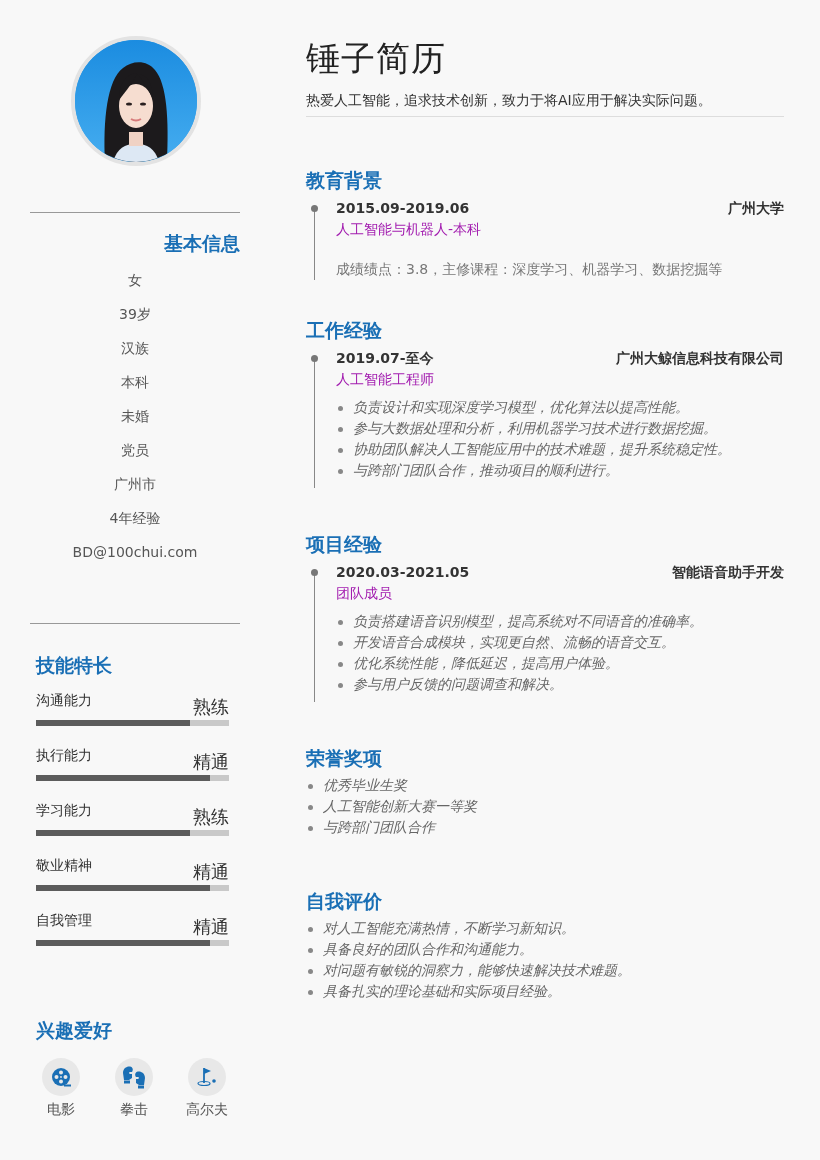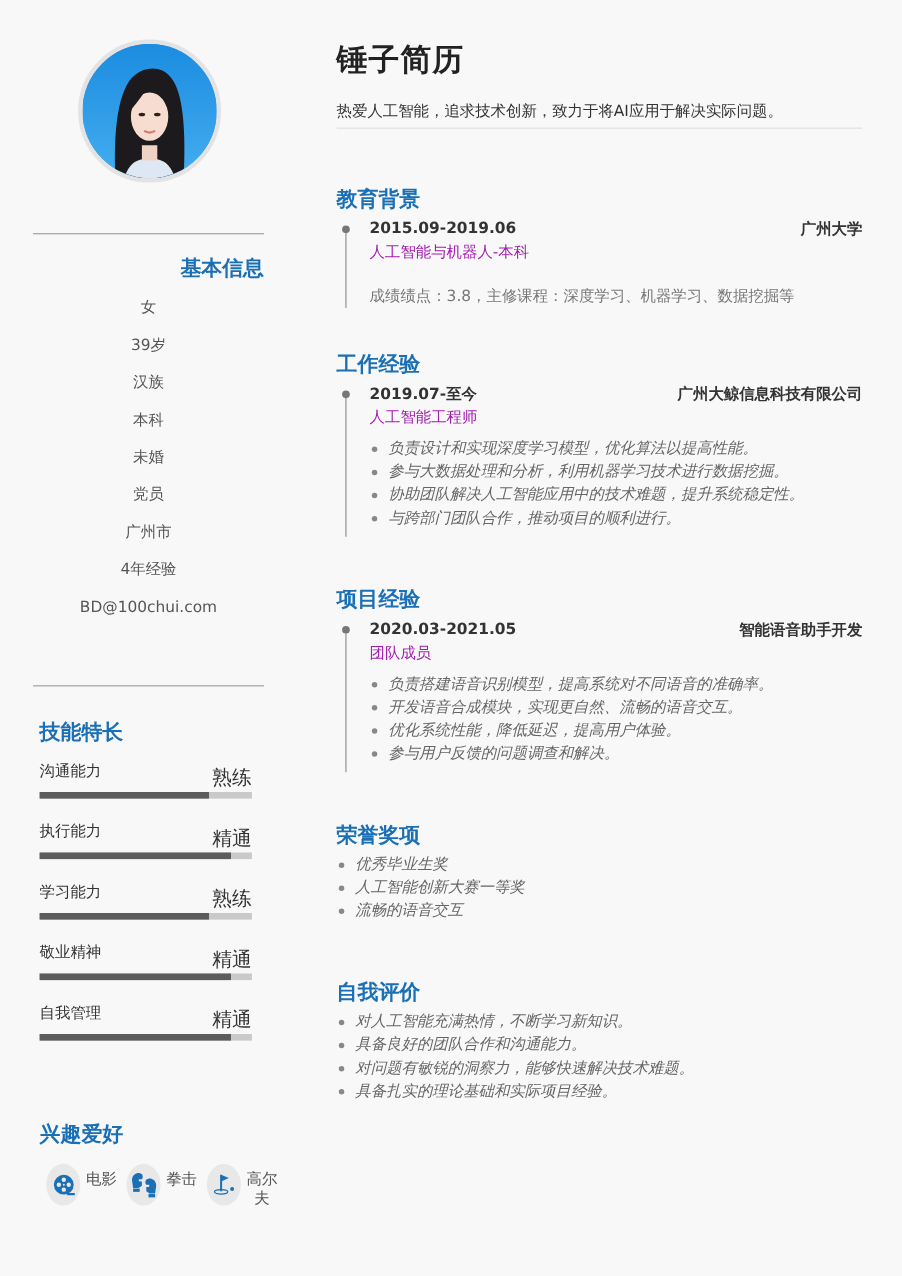--- a/index.html
+++ b/index.html
@@ -22,27 +22,27 @@
 
   .skills-title { position: absolute; left: 36px; top: 653px; }
   .skill { position: absolute; left: 36px; width: 193px; height: 40px; }
   .skill .name { position: absolute; left: 0; top: 0; font-size: 14px; color: #333; }
   .skill .level { position: absolute; right: 0; top: 3px; font-size: 18px; color: #333; }
   .skill .bar { position: absolute; left: 0; top: 28px; width: 193px; height: 6px; background: #c9c9c9; }
   .skill .fill { height: 6px; background: #5c5c5c; }
 
   .hobby-title { position: absolute; left: 36px; top: 1018px; }
   .hobbies { position: absolute; left: 38px; top: 1058px; display: flex; }
-  .hobby { width: 73px; display: flex; flex-direction: row; align-items: flex-start; justify-content: space-between; }
+  .hobby { width: 73px; display: flex; flex-direction: column; align-items: flex-start; justify-content: space-between; }
   .hobby .icon-wrap { width: 38px; height: 38px; border-radius: 50%; background: #e8e8e8; margin-left: 4px; display: flex; align-items: center; justify-content: center; }
   .hobby .label { width: 46px; text-align: center; margin-top: 5px; font-size: 14px; color: #555; }
 
   
   .main { position: absolute; left: 306px; top: 0; width: 478px; }
-  .name-title { position: absolute; left: 0; top: 36px; font-size: 28px; color: #222; font-weight: bold; letter-spacing: 1px; }
+  .name-title { position: absolute; left: 0; top: 36px; font-size: 34px; color: #222; font-weight: normal; letter-spacing: 1px; }
   .motto { position: absolute; left: 0; top: 92px; font-size: 14px; color: #333; width: 478px; padding-bottom: 6px; border-bottom: 1px solid #ddd; }
   .sec-title { position: absolute; left: 0; font-weight: bold; color: #1a6fb5; font-size: 19px; }
 
   .timeline { position: absolute; left: 0; width: 478px; }
   .timeline .line { position: absolute; left: 8px; top: 8px; width: 1px; background: #888; }
   .timeline .dot { position: absolute; left: 5px; top: 5px; width: 7px; height: 7px; border-radius: 50%; background: #777; }
   .tl-head { position: absolute; left: 30px; right: 0; top: 0; height: 20px; }
   .tl-date { position: absolute; left: 0; top: 0; font-size: 14px; font-weight: bold; color: #333; }
   .tl-org { position: absolute; right: 0; top: 0; font-size: 14px; font-weight: bold; color: #333; }
   .tl-role { position: absolute; left: 30px; top: 21px; font-size: 14px; color: #a21caf; }
@@ -218,21 +218,21 @@
       <li style="top:21px">开发语音合成模块，实现更自然、流畅的语音交互。</li>
       <li style="top:42px">优化系统性能，降低延迟，提高用户体验。</li>
       <li style="top:63px">参与用户反馈的问题调查和解决。</li>
     </ul>
   </div>
 
   <div class="sec-title" style="top:746px">荣誉奖项</div>
   <ul class="plain-bullets" style="top:777px">
     <li style="top:0">优秀毕业生奖</li>
     <li style="top:21px">人工智能创新大赛一等奖</li>
-    <li style="top:42px">流畅的语音交互</li>
+    <li style="top:42px">与跨部门团队合作</li>
   </ul>
 
   <div class="sec-title" style="top:889px">自我评价</div>
   <ul class="plain-bullets" style="top:920px">
     <li style="top:0">对人工智能充满热情，不断学习新知识。</li>
     <li style="top:21px">具备良好的团队合作和沟通能力。</li>
     <li style="top:42px">对问题有敏锐的洞察力，能够快速解决技术难题。</li>
     <li style="top:63px">具备扎实的理论基础和实际项目经验。</li>
   </ul>
 </main>

